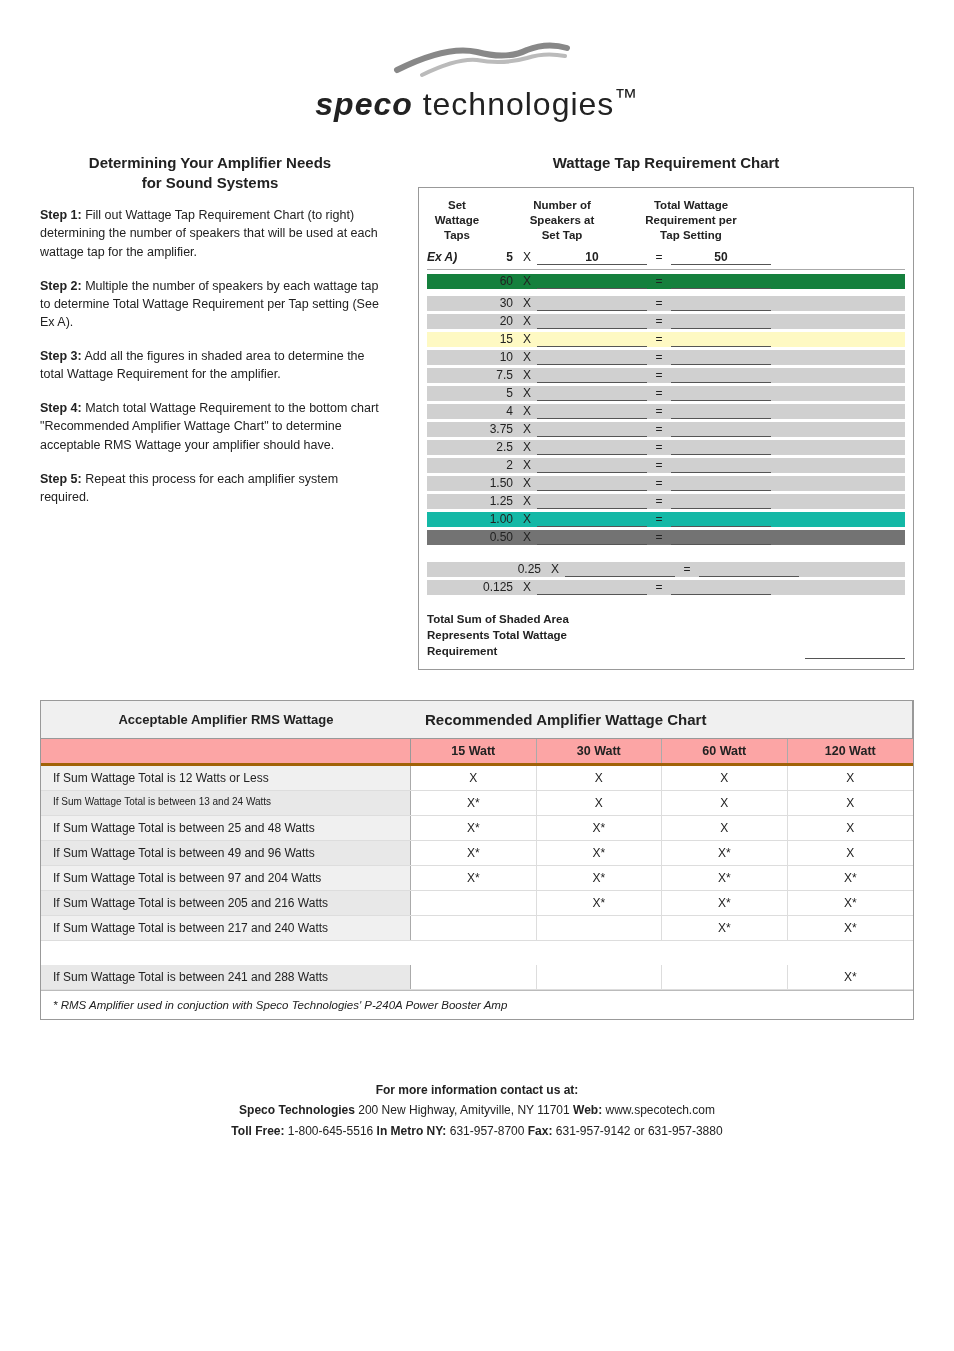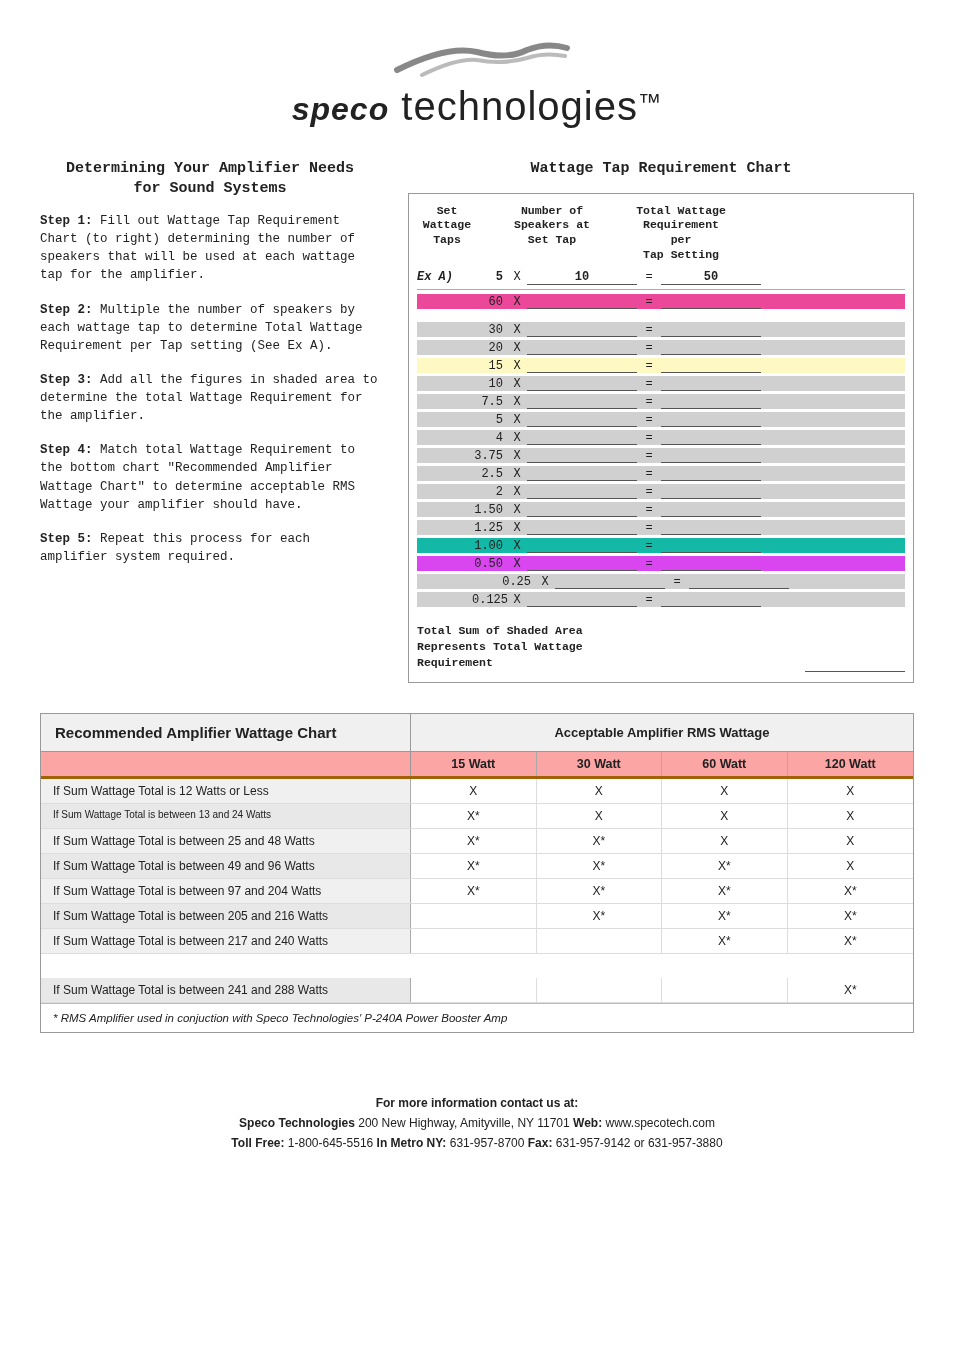--- a/index.html
+++ b/index.html
@@ -22,29 +22,28 @@
       font-size: 28px;
       letter-spacing: 1px;
     }
     .logo-text .speco {
       font-weight: 700;
       font-style: italic;
       font-size: 32px;
     }
     .logo-text .tech {
       font-weight: 300;
-      font-size: 40px;
+      font-size: 32px;
     }
 
     
     .top-section {
       display: flex;
-      gap: 28px;
+      gap: 38px;
       margin-bottom: 30px;
-      font-family: Liberation Mono, monospace;
     }
     .left-col {
       flex: 0 0 340px;
     }
     .right-col {
       flex: 1;
     }
 
     
     .section-title {
@@ -242,21 +241,21 @@
         <div class="watt-val" style="text-align:right; padding-right:4px; font-weight:700;">5</div>
         <div class="x-sym" style="text-align:center;">X</div>
         <div class="underline-field" style="border-bottom:1px solid #555; text-align:center; font-weight:700; padding-bottom:1px;">10</div>
         <div class="eq-sym" style="text-align:center;">=</div>
         <div class="result-field" style="border-bottom:1px solid #555; text-align:center; font-weight:700; padding-bottom:1px;">50</div>
       </div>
 
       <hr class="chart-sep">
 
       <div class="chart-rows-wrapper" id="chart-rows-container">
-      <div style="display: grid; grid-template-columns: 55px 35px 20px 110px 24px 100px; align-items: center; margin-bottom: 13px; background: #ec4899;">
+      <div style="display: grid; grid-template-columns: 55px 35px 20px 110px 24px 100px; align-items: center; margin-bottom: 7px; background: #15803d;">
       <div></div>
       <div style="text-align:right; padding-right:4px;">60</div>
       <div style="text-align:center;">X</div>
       <div style="border-bottom:1px solid #555; height:15px;"></div>
       <div style="text-align:center;">=</div>
       <div style="border-bottom:1px solid #555; height:15px;"></div>
     </div>
           <div style="display: grid; grid-template-columns: 55px 35px 20px 110px 24px 100px; align-items: center; margin-bottom: 3px; background: rgb(208, 208, 208);">
       <div></div>
       <div style="text-align:right; padding-right:4px;">30</div>
@@ -354,21 +353,21 @@
       <div style="border-bottom:1px solid #555; height:15px;"></div>
     </div>
           <div style="display: grid; grid-template-columns: 55px 35px 20px 110px 24px 100px; align-items: center; margin-bottom: 3px; background: #14b8a6;">
       <div></div>
       <div style="text-align:right; padding-right:4px;">1.00</div>
       <div style="text-align:center;">X</div>
       <div style="border-bottom:1px solid #555; height:15px;"></div>
       <div style="text-align:center;">=</div>
       <div style="border-bottom:1px solid #555; height:15px;"></div>
     </div>
-          <div style="display: grid; grid-template-columns: 55px 35px 20px 110px 24px 100px; align-items: center; margin-bottom: 3px; background: #d946ef;">
+          <div style="display: grid; grid-template-columns: 55px 35px 20px 110px 24px 100px; align-items: center; margin-bottom: 17px; background: #737373;">
       <div></div>
       <div style="text-align:right; padding-right:4px;">0.50</div>
       <div style="text-align:center;">X</div>
       <div style="border-bottom:1px solid #555; height:15px;"></div>
       <div style="text-align:center;">=</div>
       <div style="border-bottom:1px solid #555; height:15px;"></div>
     </div>
           <div style="display: grid; grid-template-columns: 55px 35px 20px 110px 24px 100px; align-items: center; margin-bottom: 3px; background: rgb(208, 208, 208); padding-left: 28px;">
       <div></div>
       <div style="text-align:right; padding-right:4px;">0.25</div>
@@ -395,25 +394,25 @@
         </div>
         <div class="chart-total-field"></div>
       </div>
     </div>
   </div>
 </div>
 
 <div class="amp-full">
 
   <div style="display:grid; grid-template-columns: 370px 1fr; border-bottom:1px solid #999; background:#f0f0f0;">
+    <div style="padding:8px 10px; font-weight:700; font-size:13px; text-align:center; display:flex; align-items:center; justify-content:center;">
+      <span>Acceptable Amplifier RMS Wattage</span>
+    </div>
     <div style="padding:10px 14px; font-weight:700; font-size:15px; border-right:1px solid #999; display:flex; align-items:center;">
       <span>Recommended Amplifier Wattage Chart</span>
-    </div>
-    <div style="padding:8px 10px; font-weight:700; font-size:13px; text-align:center; display:flex; align-items:center; justify-content:center;">
-      <span>Acceptable Amplifier RMS Wattage</span>
     </div>
   </div>
 
   <div style="display:grid; grid-template-columns: 370px 1fr 1fr 1fr 1fr; border-bottom:3px solid #a16207; background:#fca5a5;">
     <div style="border-right:1px solid #999;"></div>
     <div style="padding:5px 8px; text-align:center; font-weight:700; font-size:12.5px; border-right:1px solid #aaa;">
       <span>15 Watt</span>
     </div>
     <div style="padding:5px 8px; text-align:center; font-weight:700; font-size:12.5px; border-right:1px solid #aaa;">
       <span>30 Watt</span>

